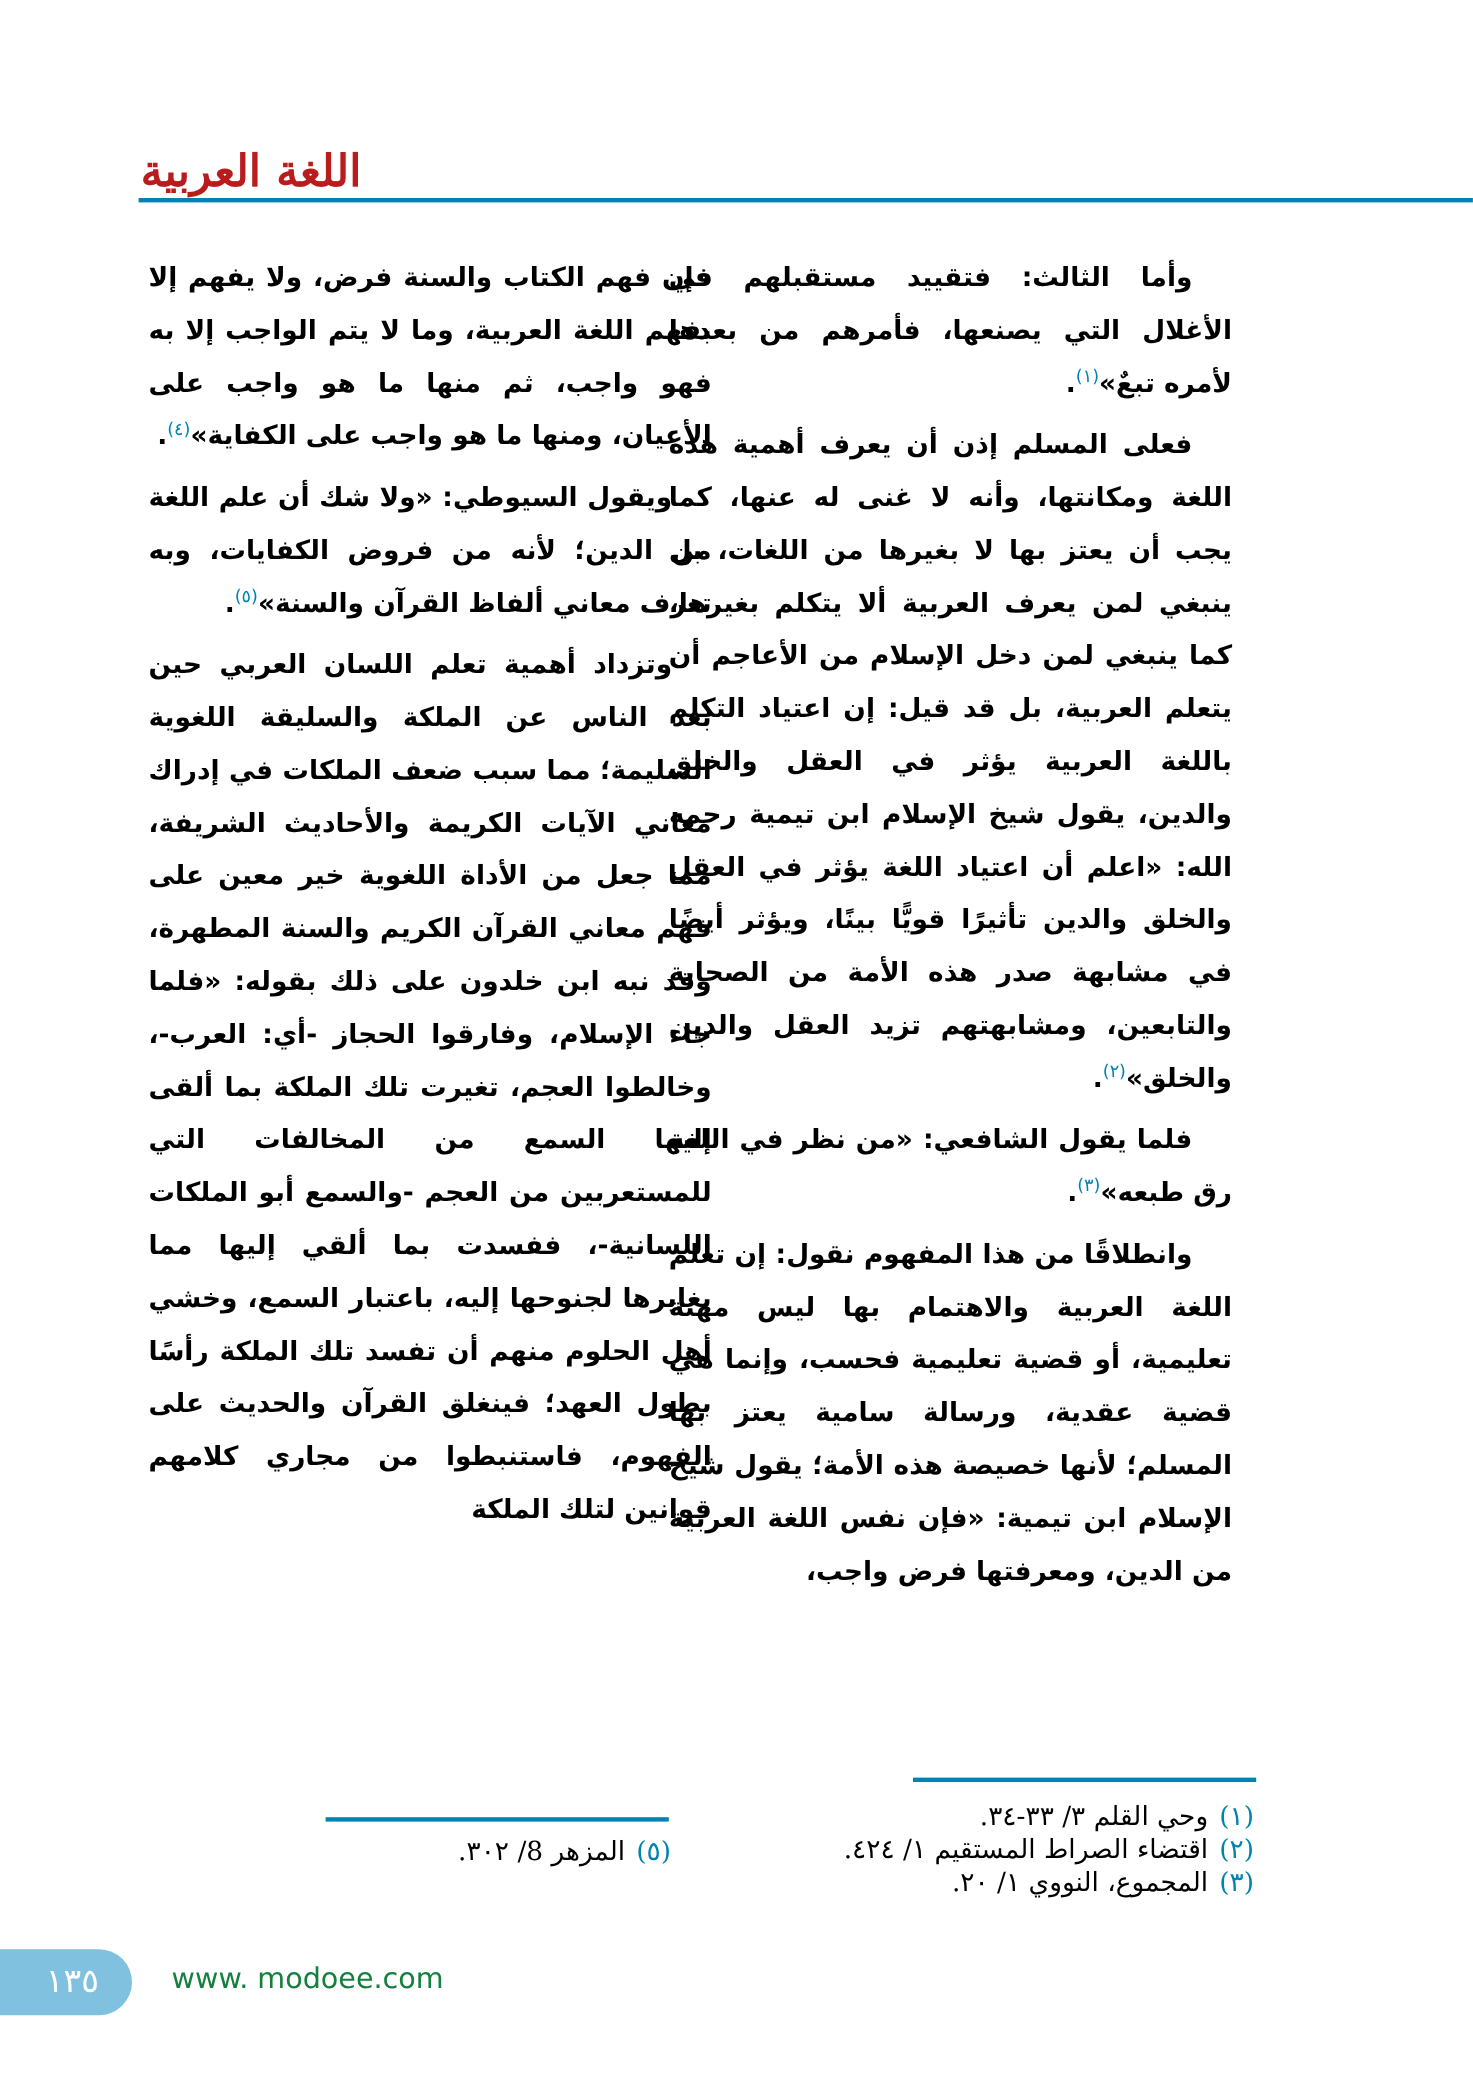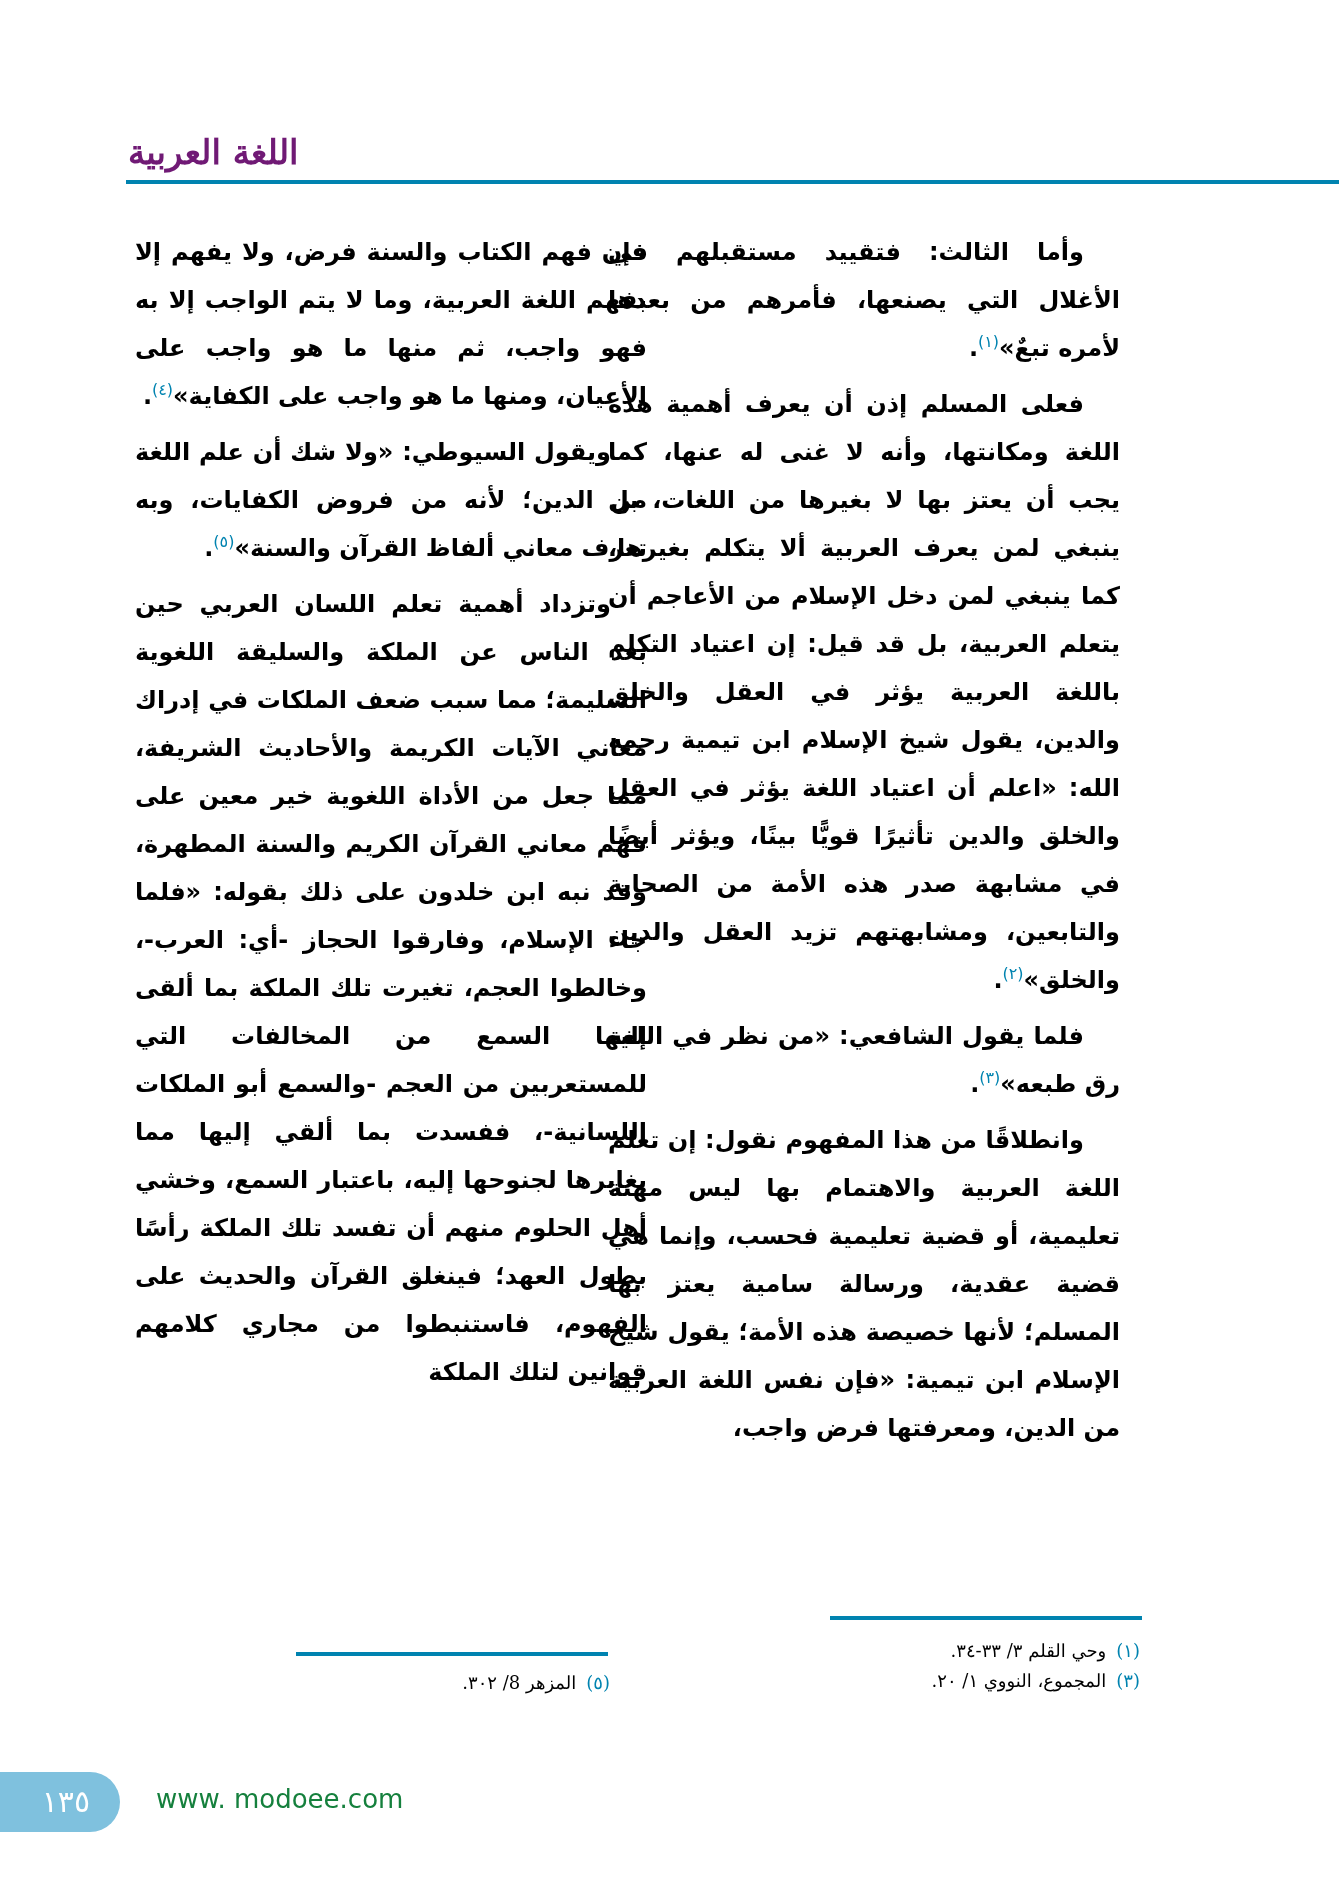--- a/index.html
+++ b/index.html
@@ -4,22 +4,22 @@
 <style>
   html, body { margin: 0; padding: 0; }
   body {
     width: 1339px; height: 1890px; position: relative; overflow: hidden;
     background: #ffffff;
     font-family: "DejaVu Sans", sans-serif;
     color: #000;
   }
   .header-title {
     position: absolute; left: 128px; top: 132px;
-    font-family: "DejaVu Serif", serif; font-size: 34px; font-weight: bold;
-    color: #701a75; direction: rtl; letter-spacing: -3px; text-align: center;
+    font-family: "DejaVu Serif", serif; font-size: 40px; font-weight: bold;
+    color: #b91c1c; direction: rtl; letter-spacing: -3px; text-align: center;
   }
   .header-rule {
     position: absolute; left: 126px; top: 180px; width: 1213px; height: 4px;
     background: #0083b0;
   }
   .column {
     position: absolute; top: 228px; width: 512px;
     direction: rtl; text-align: justify;
     font-family: "DejaVu Sans", sans-serif; font-weight: bold;
     font-size: 24px; line-height: 48px;
@@ -32,21 +32,21 @@
     color: #0083b0; font-weight: normal; font-size: 16px; vertical-align: super;
     line-height: 0;
   }
   .fn-rule {
     position: absolute; height: 4px; background: #0083b0;
   }
   .fn-rule-right { left: 830px; top: 1616px; width: 312px; }
   .fn-rule-left  { left: 296px; top: 1652px; width: 312px; }
   .footnotes {
     position: absolute; direction: rtl;
-    font-family: "DejaVu Serif", serif; font-size: 18px; line-height: 30px;
+    font-family: "DejaVu Serif", serif; font-size: 24px; line-height: 30px;
   }
   .fn-right { left: 640px; top: 1636px; width: 500px; }
   .fn-left  { left: 100px; top: 1668px; width: 510px; }
   .fn-item { display: block; }
   .fn-num { color: #0083b0; margin-left: 10px; }
   .page-pill {
     position: absolute; left: -20px; top: 1772px; width: 140px; height: 60px;
     background: #7fc1de; border-radius: 0 30px 30px 0;
     color: #fff; font-size: 30px; line-height: 60px; text-align: right;
     padding-right: 30px; box-sizing: border-box;
@@ -66,20 +66,21 @@
 <div class="column col-right">
   <p class="para"><span>وأما الثالث: فتقييد مستقبلهم في الأغلال التي يصنعها، فأمرهم من بعدها لأمره تبعٌ»</span><span class="fn-ref">(١)</span><span>.</span></p>
   <p class="para"><span>فعلى المسلم إذن أن يعرف أهمية هذه اللغة ومكانتها، وأنه لا غنى له عنها، كما يجب أن يعتز بها لا بغيرها من اللغات، بل ينبغي لمن يعرف العربية ألا يتكلم بغيرها، كما ينبغي لمن دخل الإسلام من الأعاجم أن يتعلم العربية، بل قد قيل: إن اعتياد التكلم باللغة العربية يؤثر في العقل والخلق والدين، يقول شيخ الإسلام ابن تيمية رحمه الله: «اعلم أن اعتياد اللغة يؤثر في العقل والخلق والدين تأثيرًا قويًّا بينًا، ويؤثر أيضًا في مشابهة صدر هذه الأمة من الصحابة والتابعين، ومشابهتهم تزيد العقل والدين والخلق»</span><span class="fn-ref">(٢)</span><span>.</span></p>
   <p class="para"><span>فلما يقول الشافعي: «من نظر في اللغة رق طبعه»</span><span class="fn-ref">(٣)</span><span>.</span></p>
   <p class="para"><span>وانطلاقًا من هذا المفهوم نقول: إن تعلم اللغة العربية والاهتمام بها ليس مهنة تعليمية، أو قضية تعليمية فحسب، وإنما هي قضية عقدية، ورسالة سامية يعتز بها المسلم؛ لأنها خصيصة هذه الأمة؛ يقول شيخ الإسلام ابن تيمية: «فإن نفس اللغة العربية من الدين، ومعرفتها فرض واجب،</span></p>
 </div>
 
 <div class="fn-rule fn-rule-right"></div>
 <div class="footnotes fn-right">
   <span class="fn-item"><span class="fn-num">(١)</span><span>وحي القلم ٣/ ٣٣-٣٤.</span></span>
+  <span class="fn-item"><span class="fn-num">(٢)</span><span>اقتضاء الصراط المستقيم ١/ ٤٢٤.</span></span>
   <span class="fn-item"><span class="fn-num">(٣)</span><span>المجموع، النووي ١/ ٢٠.</span></span>
 </div>
 
 <div class="column col-left">
   <p class="para no-indent"><span>فإن فهم الكتاب والسنة فرض، ولا يفهم إلا بفهم اللغة العربية، وما لا يتم الواجب إلا به فهو واجب، ثم منها ما هو واجب على الأعيان، ومنها ما هو واجب على الكفاية»</span><span class="fn-ref">(٤)</span><span>.</span></p>
   <p class="para"><span>ويقول السيوطي: «ولا شك أن علم اللغة من الدين؛ لأنه من فروض الكفايات، وبه تعرف معاني ألفاظ القرآن والسنة»</span><span class="fn-ref">(٥)</span><span>.</span></p>
   <p class="para"><span>وتزداد أهمية تعلم اللسان العربي حين بعد الناس عن الملكة والسليقة اللغوية السليمة؛ مما سبب ضعف الملكات في إدراك معاني الآيات الكريمة والأحاديث الشريفة، مما جعل من الأداة اللغوية خير معين على فهم معاني القرآن الكريم والسنة المطهرة، وقد نبه ابن خلدون على ذلك بقوله: «فلما جاء الإسلام، وفارقوا الحجاز -أي: العرب-، وخالطوا العجم، تغيرت تلك الملكة بما ألقى إليها السمع من المخالفات التي للمستعربين من العجم -والسمع أبو الملكات اللسانية-، ففسدت بما ألقي إليها مما يغايرها لجنوحها إليه، باعتبار السمع، وخشي أهل الحلوم منهم أن تفسد تلك الملكة رأسًا بطول العهد؛ فينغلق القرآن والحديث على الفهوم، فاستنبطوا من مجاري كلامهم قوانين لتلك الملكة</span></p>
 </div>
 
 <div class="fn-rule fn-rule-left"></div>

